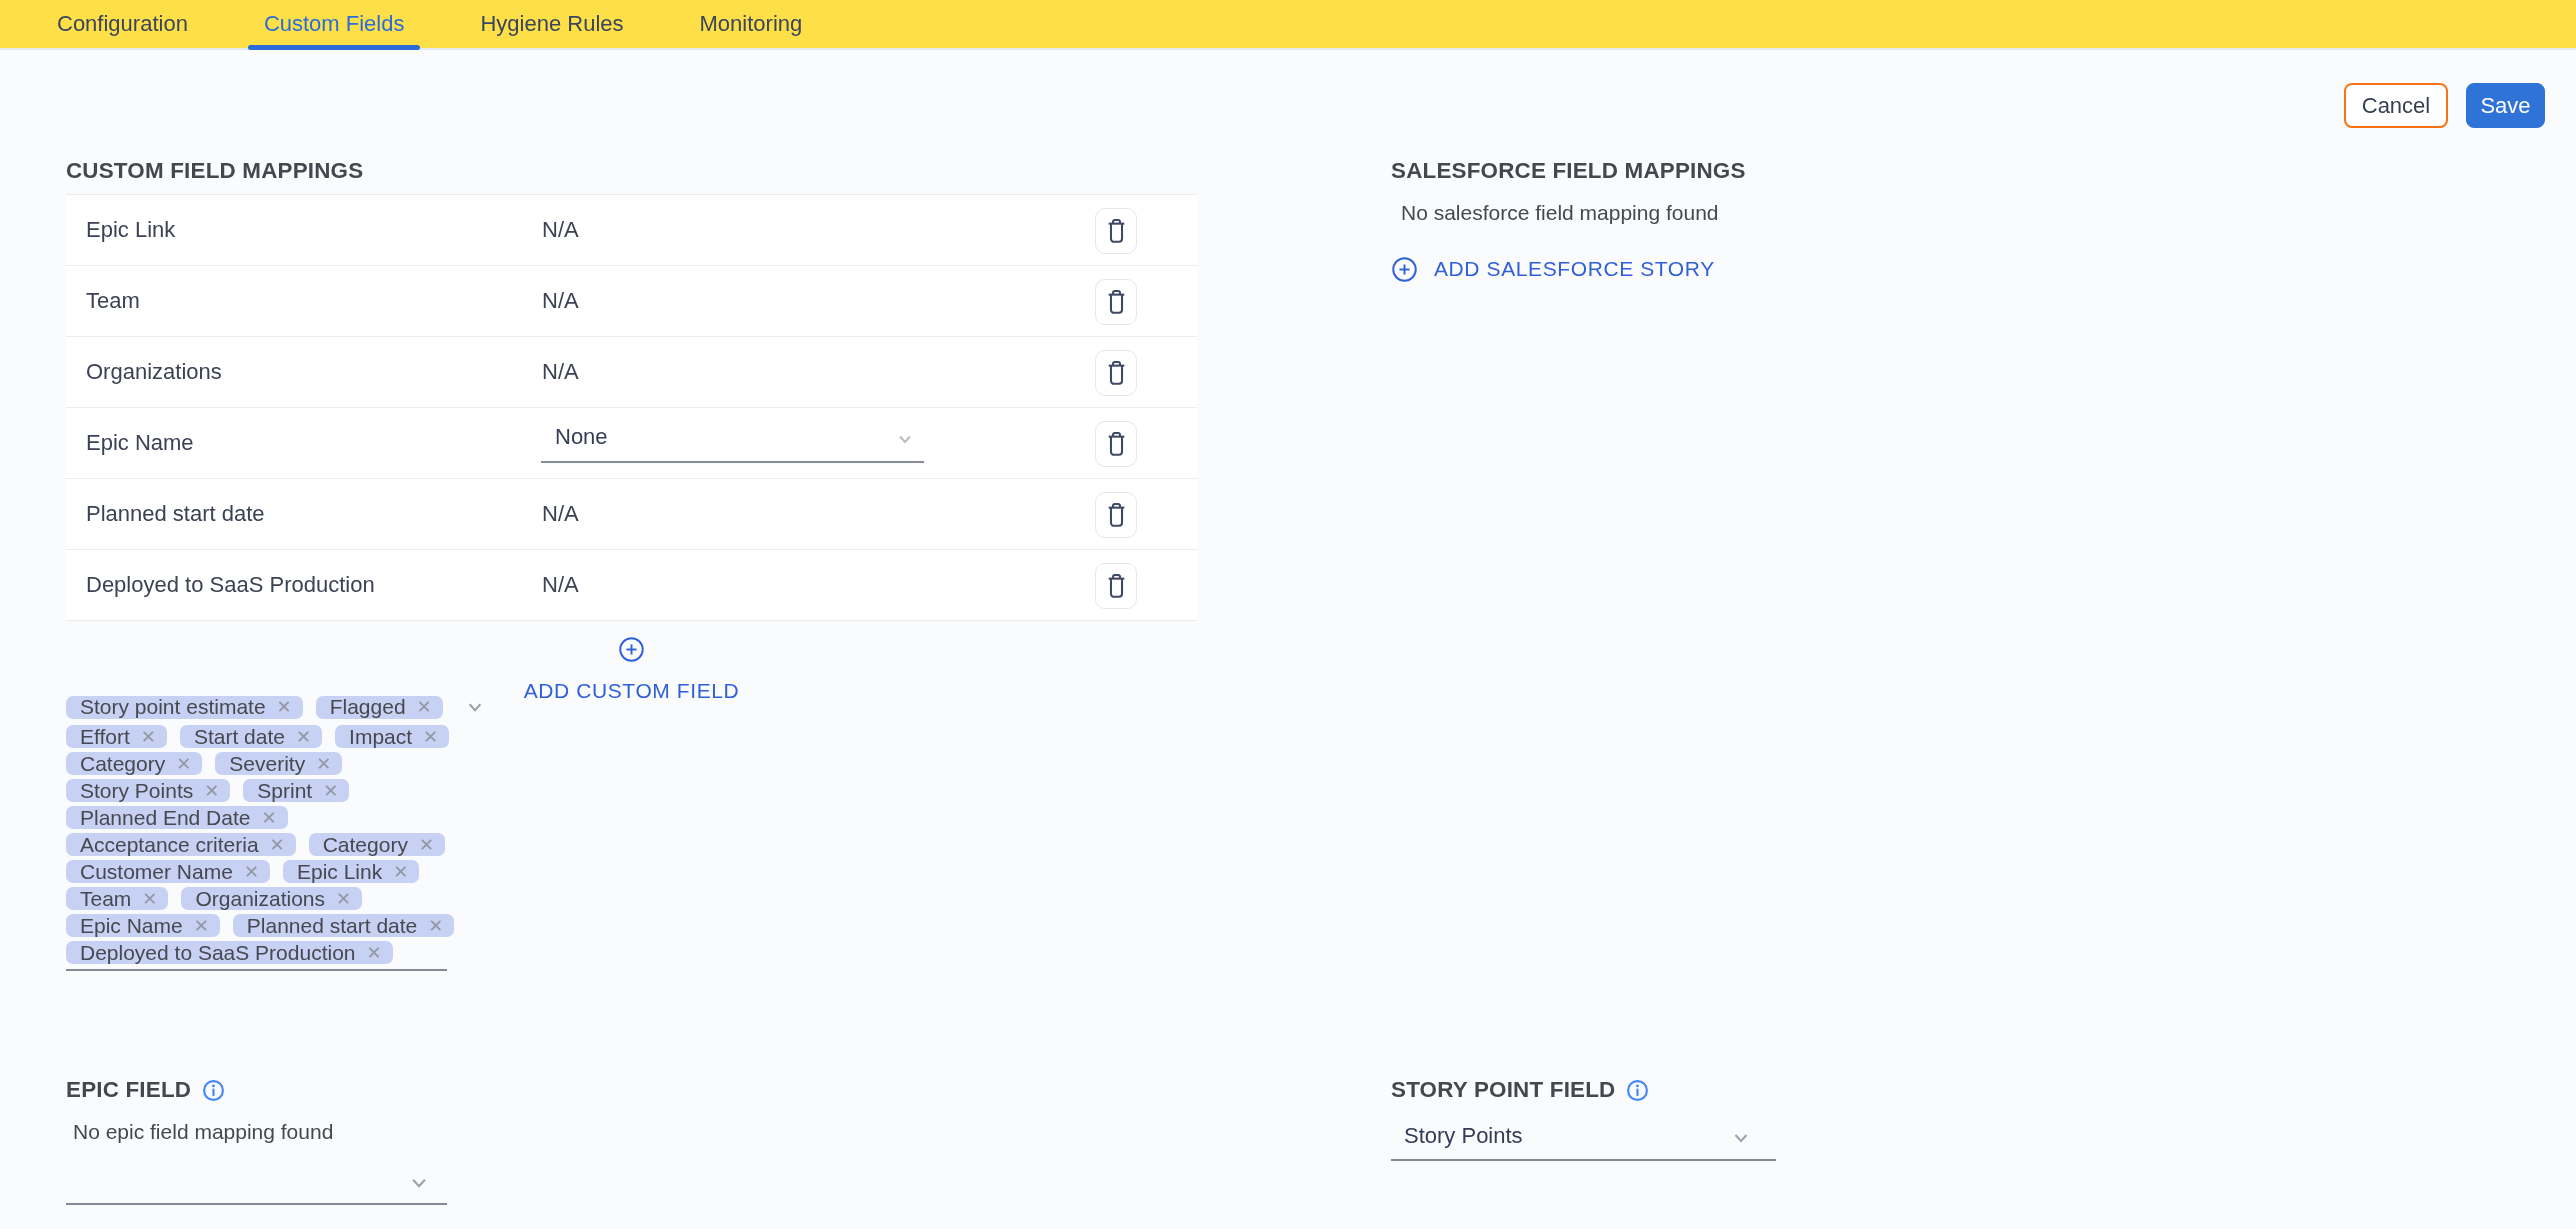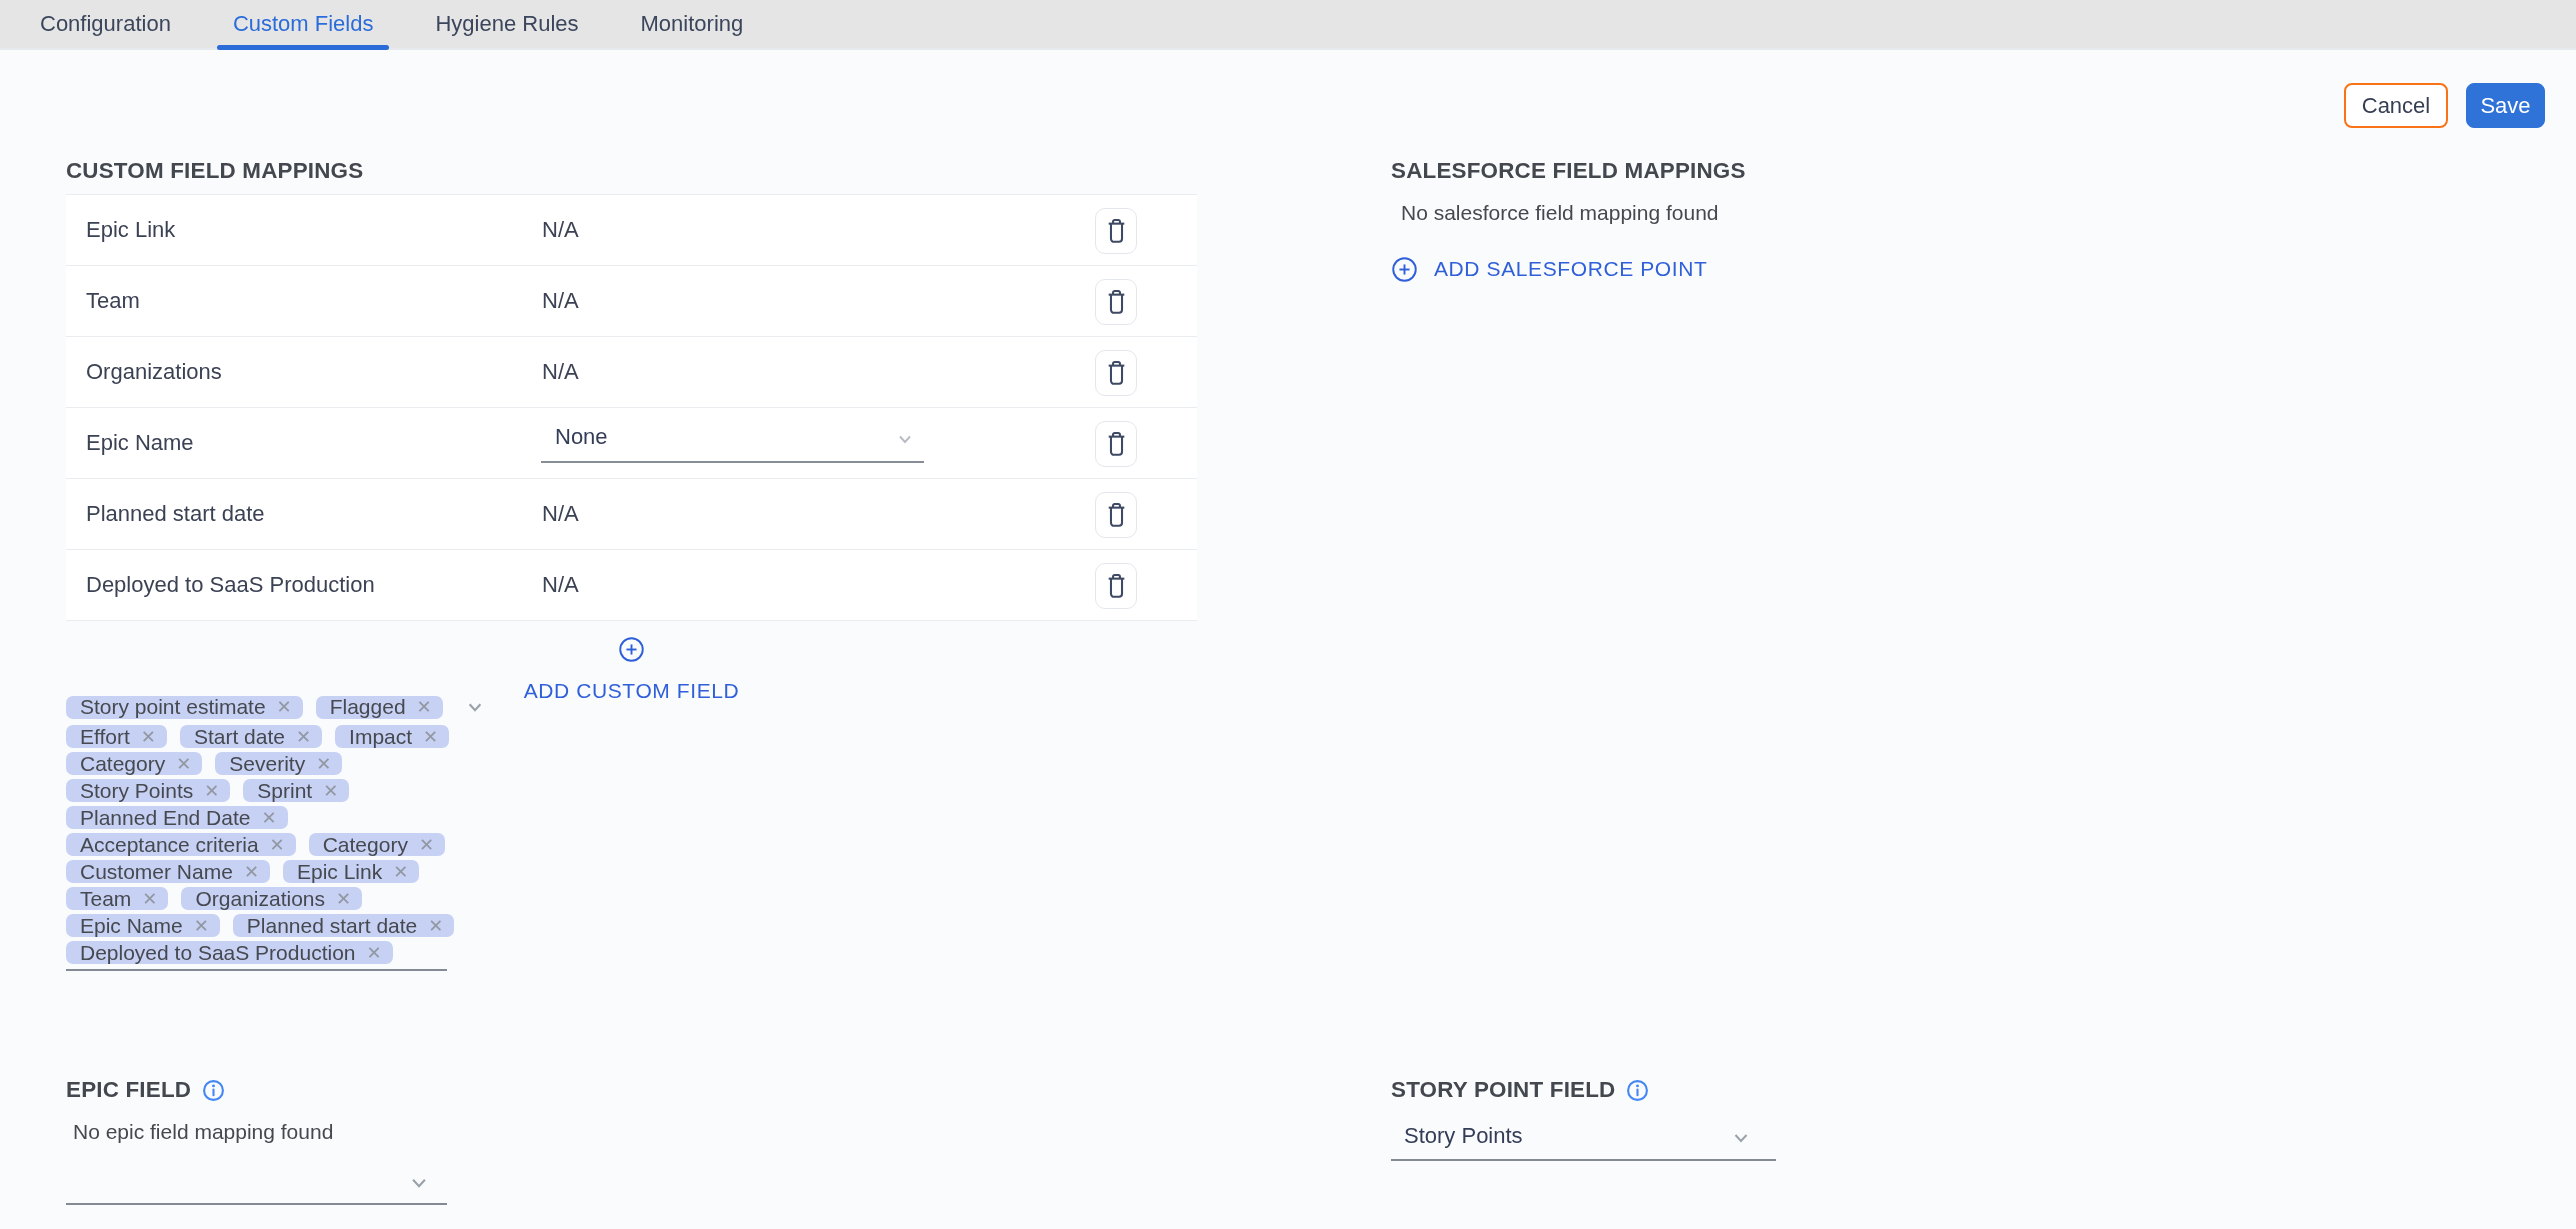--- a/index.html
+++ b/index.html
@@ -8,22 +8,22 @@
     font-family: "Liberation Sans", "DejaVu Sans", sans-serif;
     background: #fafbfd;
     color: #3e4452;
     overflow: hidden;
   }
   .page { position: relative; width: 2576px; height: 1229px; }
 
   
   .tabbar {
     position: absolute; top: 0; left: 0; right: 0; height: 50px;
-    display: flex; align-items: center; padding-left: 24px; gap: 30px;
-    border-bottom: 2px solid #e6e9ee; background: #e5e5e5;
+    display: flex; align-items: center; padding-left: 41px; gap: 44px;
+    border-bottom: 2px solid #e6e9ee; background: #fde047;
   }
   .tab {
     position: relative; height: 100%; display: flex; align-items: center;
     padding: 0 16px; font-size: 22px; color: #3b455c; cursor: pointer; white-space: nowrap;
   }
   .tab.active { color: #2b6cd9; font-weight: 500; }
   .tab.active::after {
     content: ""; position: absolute; left: 0; right: 0; bottom: -2px;
     height: 5px; background: #2b6cd9; border-radius: 3px;
   }
@@ -345,21 +345,21 @@
     <h2 class="section-title">SALESFORCE FIELD MAPPINGS</h2>
     <div class="empty-text">No salesforce field mapping found</div>
     <div class="add-line">
       <span>
         <svg width="27" height="27" viewBox="0 0 24 24" fill="none" stroke="#2f5fd9" stroke-width="1.7">
           <circle cx="12" cy="12" r="10"></circle>
           <line x1="12" y1="7.5" x2="12" y2="16.5"></line>
           <line x1="7.5" y1="12" x2="16.5" y2="12"></line>
         </svg>
       </span>
-      <span class="add-label">ADD SALESFORCE POINT</span>
+      <span class="add-label">ADD SALESFORCE STORY</span>
     </div>
   </section>
 
   <section class="epic-section">
     <h2 class="section-title">
       <span>EPIC FIELD</span>
       <span>
         <svg width="23" height="23" viewBox="0 0 22 22" fill="none">
           <circle cx="11" cy="11" r="9" stroke="#4386f4" stroke-width="2"></circle>
           <line x1="11" y1="10" x2="11" y2="15.6" stroke="#4386f4" stroke-width="2" stroke-linecap="round"></line>

